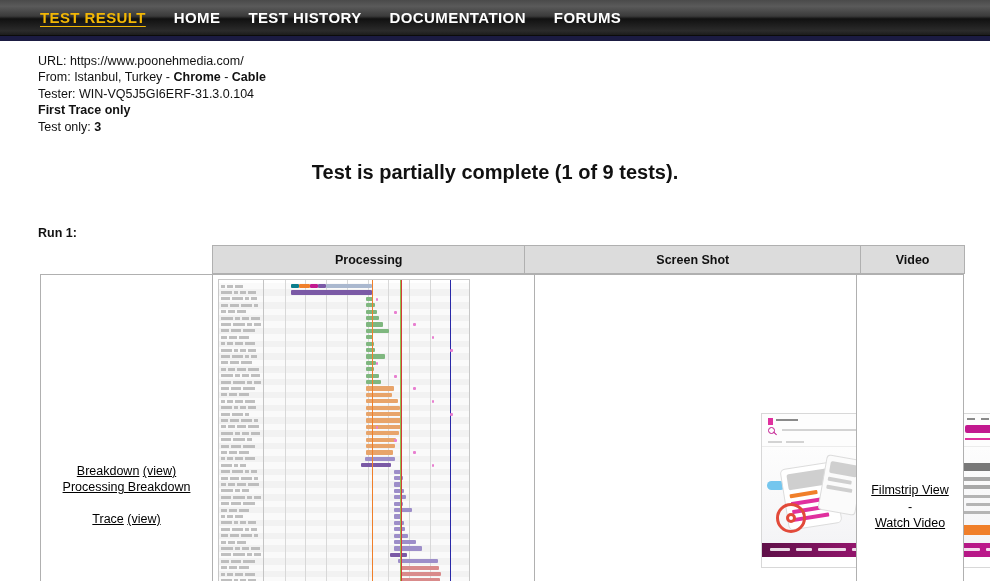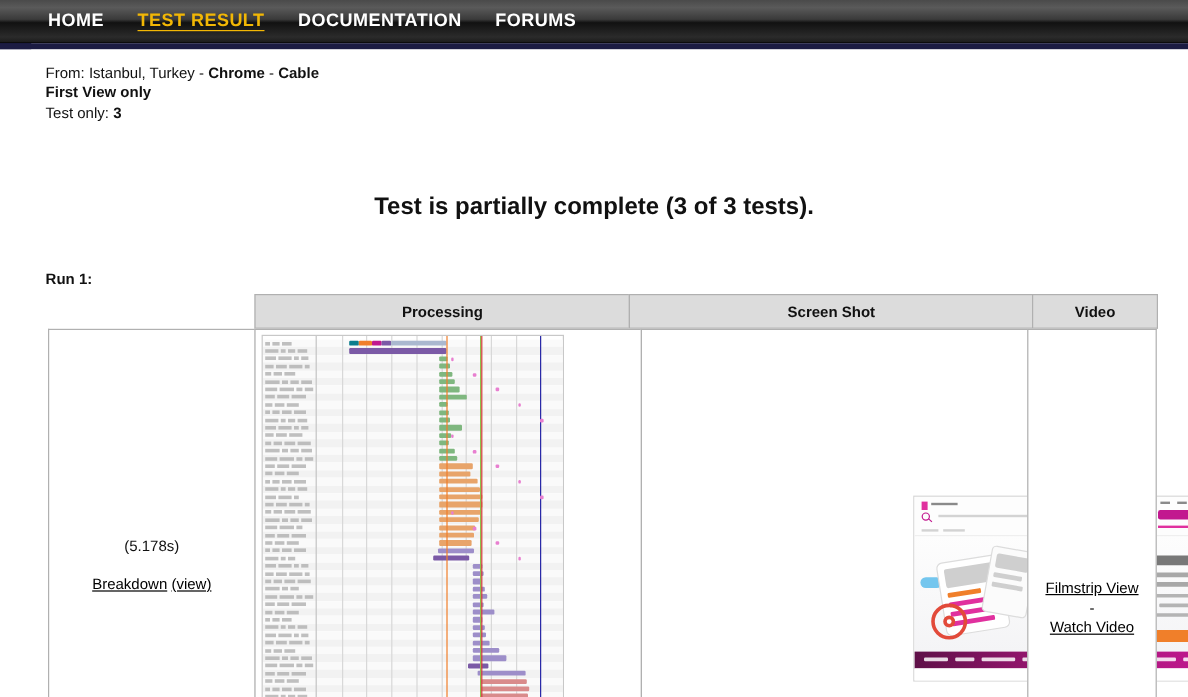--- a/index.html
+++ b/index.html
@@ -273,63 +273,78 @@
   #shot-footer {
     position:absolute; left:0; top:143px; width:250px; height:12px; background:#ffffff;
   }
 </style>
 </head>
 <body>
 
 <div id="nav-left-edge"></div>
 <div id="navbar">
   <div id="navitems">
+    <a class="navitem active">TEST RESULT</a>
     <a class="navitem">HOME</a>
-    <a class="navitem active">TEST RESULT</a>
+    <a class="navitem">TEST HISTORY</a>
     <a class="navitem">DOCUMENTATION</a>
     <a class="navitem">FORUMS</a>
   </div>
 </div>
 <div id="nav-bottom-edge"></div>
 
 <div id="info">
+  <div>
+    <span>URL:</span>
+    <span>https://www.poonehmedia.com/</span>
+  </div>
   <div>
     <span>From:</span>
     <span>Istanbul, Turkey - </span><span class="b">Chrome</span><span> - </span><span class="b">Cable</span>
   </div>
-  <div class="b">First View only</div>
+  <div>
+    <span>Tester:</span>
+    <span>WIN-VQ5J5GI6ERF-31.3.0.104</span>
+  </div>
+  <div class="b">First Trace only</div>
   <div>
     <span>Test only:</span>
     <span class="b">3</span>
   </div>
 </div>
 
 <div id="banner">
-  <span class="l1">Test is partially complete (3 of 3 tests).</span>
+  <span class="l1">Test is partially complete (1 of 9 tests).</span>
 </div>
 
 <div id="runlabel">Run 1:</div>
 
 <div id="table">
   <div class="hcell" id="h-waterfall">Processing</div>
   <div class="hcell" id="h-screenshot">Screen Shot</div>
   <div class="hcell" id="h-video">Video</div>
 </div>
 
 <div id="bodyrow">
 
   <div class="bcell" id="c-info">
     <div id="fv">
-      <div>(5.178s)</div>
       <div class="gap"></div>
       <div>
         <a>Breakdown</a>
         <span class="plain"> </span><a>(view)</a>
       </div>
+      <div>
+        <a>Processing Breakdown</a>
+      </div>
       <div class="gap"></div>
+      <div>
+        <a>Trace</a>
+        <span class="plain"> </span><a>(view)</a>
+      </div>
     </div>
   </div>
 
   <div class="bcell" id="c-waterfall">
     <div id="waterfall">
       <div id="wf-rows">
           <div class="wrow even" style="top: 3px; height: 6.4px;"></div>
           <div class="wrow odd" style="top: 9.4px; height: 6.4px;"></div>
           <div class="wrow even" style="top: 15.8px; height: 6.4px;"></div>
           <div class="wrow odd" style="top: 22.2px; height: 6.4px;"></div>

